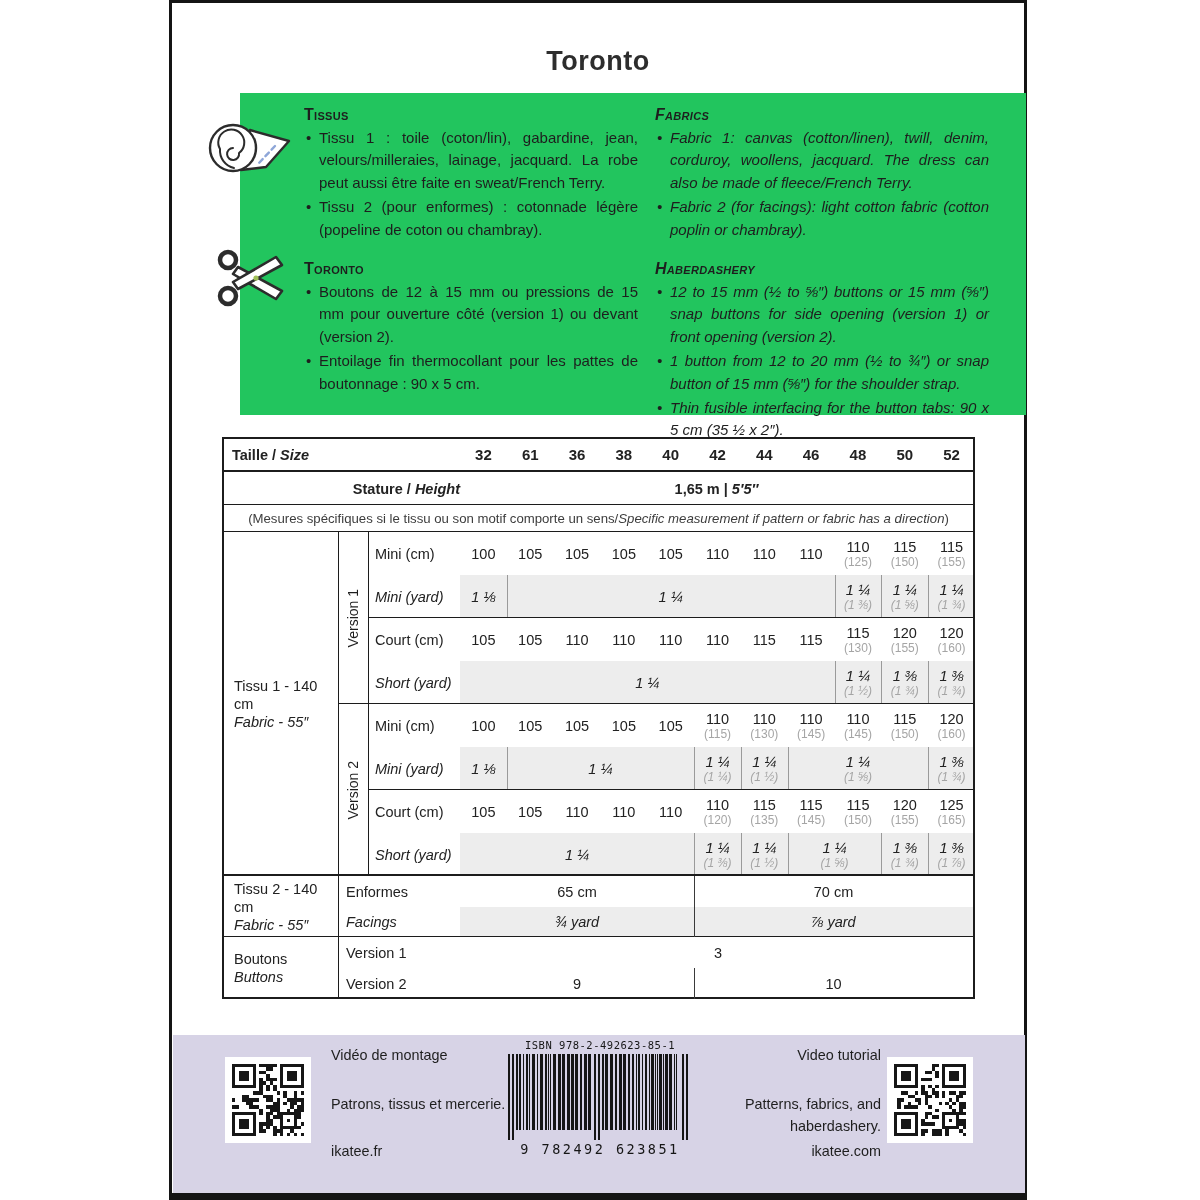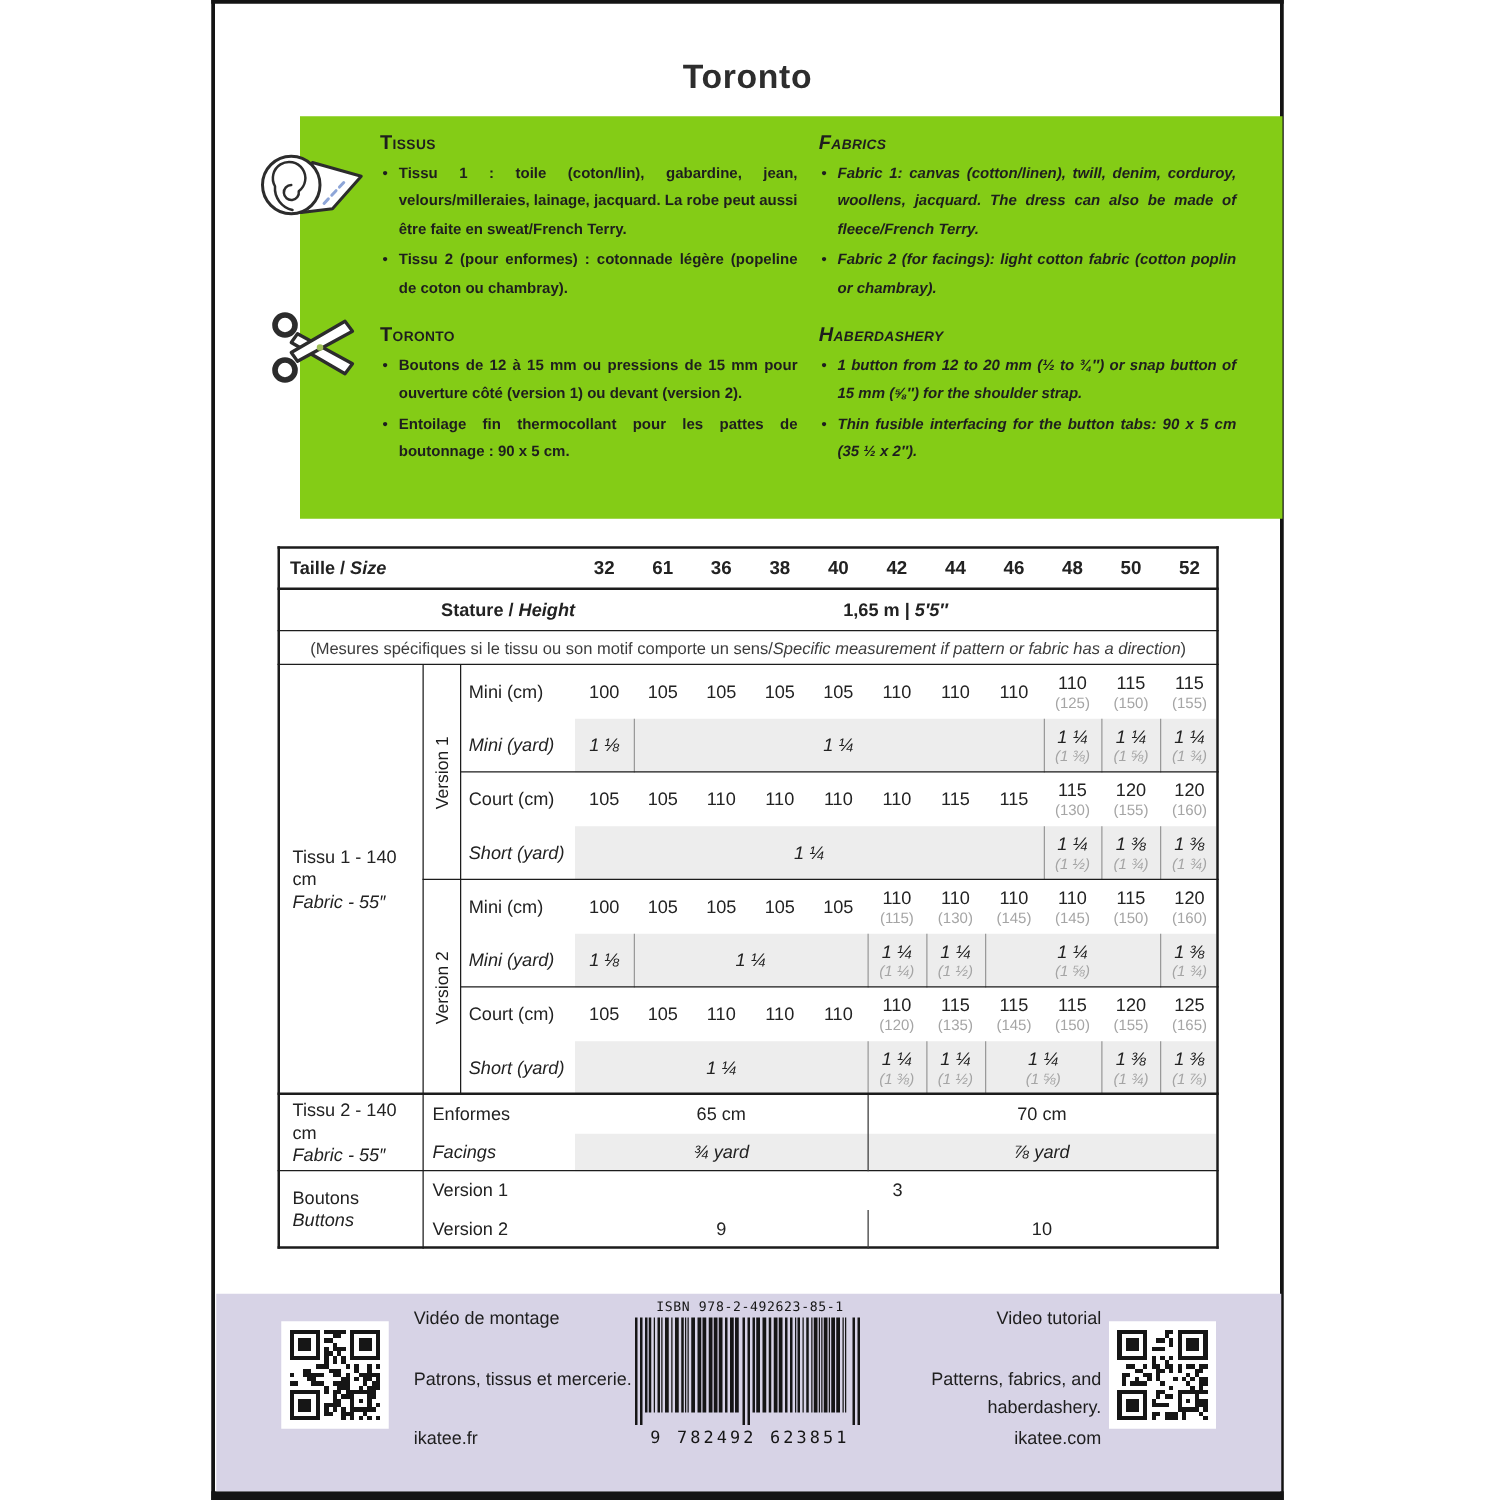--- a/index.html
+++ b/index.html
@@ -21,21 +21,21 @@
   .mat-col{position:absolute;top:13px;width:334px;}
   #mat-fr{left:64px;}
   #mat-en{left:415px;font-style:italic;}
   .sec h2{
     margin:0 0 3px 0;font-size:16px;font-weight:bold;
     font-variant-caps:small-caps;letter-spacing:.3px;color:#1e1e1e;
   }
   .sec ul{margin:0;padding:0;list-style:none;}
   .sec li{
     position:relative;padding-left:15px;margin:0 0 2px 0;
-    font-size:12px;line-height:22.4px;text-align:justify;color:#1e1e1e;font-weight:bold;
+    font-size:15px;line-height:22.4px;text-align:justify;color:#1e1e1e;
   }
   .sec li::before{content:"•";position:absolute;left:2px;top:0;}
   .sec + .sec{margin-top:19px;}
   
   .icon-box{pointer-events:none;}
   
   #size-table{left:222px;top:437px;width:753px;height:564px;font-size:14.5px;}
   #size-table .line{position:absolute;background:#1c1c1c;}
   #size-table .thin{background:#3a3a3a;}
   #size-table .soft{background:#9a9a9a;}
@@ -74,21 +74,21 @@
 </head>
 <body>
 
 <div class="abs frame" style="left:169px;top:0;width:3px;height:1200px;"></div>
 <div class="abs frame" style="left:1024px;top:0;width:3px;height:1200px;"></div>
 <div class="abs frame" style="left:169px;top:0;width:858px;height:3px;"></div>
 <div class="abs frame" style="left:169px;top:1193px;width:858px;height:7px;"></div>
 
 <div class="abs" id="page-title">Toronto</div>
 
-<div class="abs" id="materials" style="background:#84cc16;">
+<div class="abs" id="materials" style="background:#22c55e;">
   <div class="mat-col" id="mat-fr">
     <div class="sec">
       <h2>Tissus</h2>
       <ul>
           <li>Tissu 1 : toile (coton/lin), gabardine, jean, velours/milleraies, lainage, jacquard. La robe peut aussi être faite en sweat/French Terry.</li>
           <li>Tissu 2 (pour enformes) : cotonnade légère (popeline de coton ou chambray).</li>
         </ul>
     </div>
     <div class="sec">
       <h2>Toronto</h2>
@@ -102,20 +102,21 @@
     <div class="sec">
       <h2>Fabrics</h2>
       <ul>
           <li>Fabric 1: canvas (cotton/linen), twill, denim, corduroy, woollens, jacquard. The dress can also be made of fleece/French Terry.</li>
           <li>Fabric 2 (for facings): light cotton fabric (cotton poplin or chambray).</li>
         </ul>
     </div>
     <div class="sec">
       <h2>Haberdashery</h2>
       <ul>
+          <li>12 to 15 mm (½ to ⅝″) buttons or 15 mm (⅝″) snap buttons for side opening (version 1) or front opening (version 2).</li>
           <li>1 button from 12 to 20 mm (½ to ¾″) or snap button of 15 mm (⅝″) for the shoulder strap.</li>
           <li>Thin fusible interfacing for the button tabs: 90 x 5 cm (35 ½ x 2″).</li>
         </ul>
     </div>
   </div>
 </div>
 
 <div class="abs icon-box" style="left:203px;top:110px;width:92px;height:64px;">
   <svg width="92" height="64" viewBox="0 0 92 64">
     <g stroke="#2c2c2c" stroke-width="2.4" stroke-linejoin="round" stroke-linecap="round">

